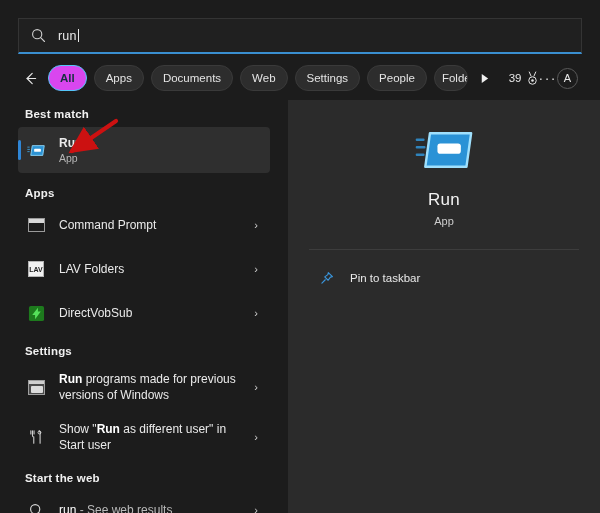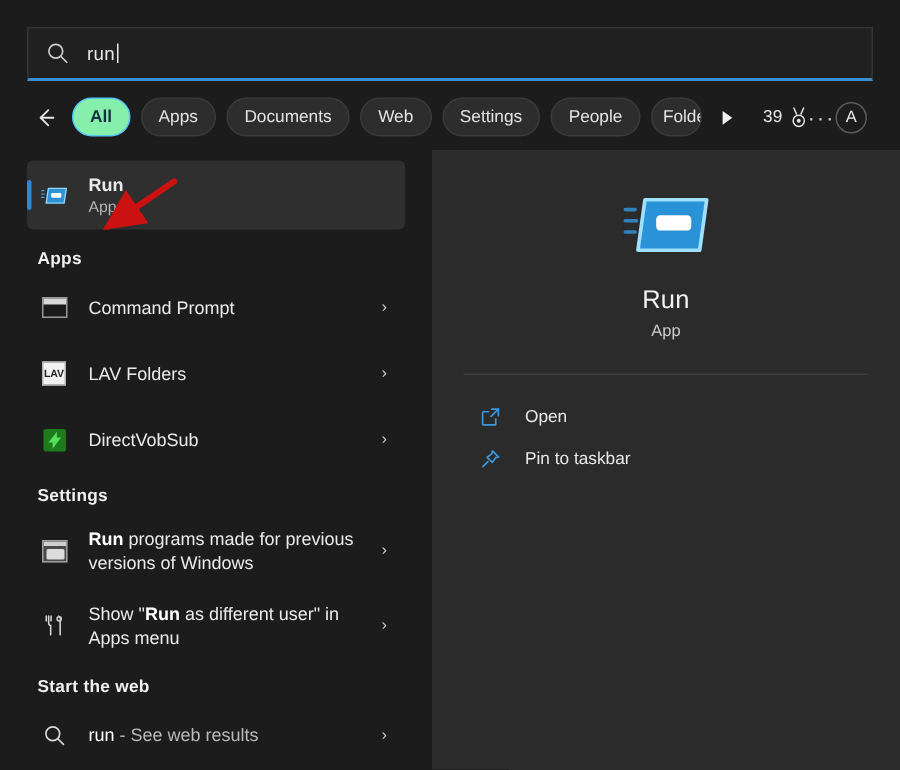--- a/index.html
+++ b/index.html
@@ -39,21 +39,21 @@
     margin-right: 6px; flex: 0 0 auto;
   }
   .pill {
     height: 26px; border-radius: 13px;
     background: #2d2d2d; border: 1px solid #3a3a3a;
     color: #e4e4e4; font-size: 11.5px;
     display: flex; align-items: center; justify-content: center;
     padding: 0 11px; margin-right: 7px; flex: 0 0 auto;
     white-space: nowrap;
   }
-  .pill.selected { background: #86efac; border-color: #54c5f8; color: #14303e; font-weight: 600; }
+  .pill.selected { background: #d946ef; border-color: #54c5f8; color: #14303e; font-weight: 600; }
   .pill.truncated { width: 34px; overflow: hidden; padding: 0 0 0 7px; justify-content: flex-start; }
   .next-arrow {
     width: 20px; height: 22px; display: flex; align-items: center; justify-content: center;
     margin-right: 4px; flex: 0 0 auto;
   }
   .filter-right { margin-left: auto; display: flex; align-items: center; padding-right: 4px; }
   .reward { display: flex; align-items: center; gap: 4px; color: #e6e6e6; font-size: 11.5px; }
   .dots { color: #dcdcdc; font-size: 14px; letter-spacing: 1.5px; line-height: 8px; }
   .avatar {
     width: 21px; height: 21px; border-radius: 50%;
@@ -175,20 +175,21 @@
           <circle cx="8" cy="11.5" r="1.6" fill="#e6e6e6"></circle>
         </svg>
       </div>
       <div class="dots">···</div>
       <div class="avatar">A</div>
     </div>
   </div>
 
   <div class="results">
 
+    <div class="section-title" style="margin-top:8px">Best match</div>
 
     <div class="bestmatch-wrap" style="margin-top:7px">
       <div class="row highlight">
         <div class="ico">
           <svg class="icon-run-small" viewBox="0 0 24 17">
             <path d="M1 4 L3 4 M1 7 L3.4 7 M1 10 L3 10" stroke="#3f9fd8" stroke-width="1.2" stroke-linecap="round"></path>
             <path d="M7 2 L23 2 L21 15 L5 15 Z" fill="#2d93d4" stroke="#8fd8fb" stroke-width="1.2" stroke-linejoin="round"></path>
             <rect x="9.5" y="6" width="9" height="4.2" rx="1.2" fill="#ffffff"></rect>
           </svg>
         </div>
@@ -252,21 +253,21 @@
       <div class="ico">
         <svg viewBox="0 0 18 18" width="16" height="16">
           <path d="M5 2 L5 7 Q5 9 6.5 9 L6.5 16" stroke="#d3d3d3" stroke-width="1.2" fill="none" stroke-linecap="round"></path>
           <path d="M3.2 2 L3.2 5.5 M6.8 2 L6.8 5.5" stroke="#d3d3d3" stroke-width="1.2" stroke-linecap="round"></path>
           <path d="M12.5 2 Q14.6 3.4 13.6 6 L13.6 16" stroke="#d3d3d3" stroke-width="1.2" fill="none" stroke-linecap="round"></path>
           <circle cx="12.9" cy="4" r="1.6" fill="none" stroke="#d3d3d3" stroke-width="1.1"></circle>
         </svg>
       </div>
       <div class="txt">
         <div class="label"><span>Show "</span><span class="bold">Run</span><span> as different user" in</span></div>
-        <div class="label">Apps menu</div>
+        <div class="label">Start user</div>
       </div>
       <div class="chev">›</div>
     </div>
 
     <div class="section-title" style="margin-top:10px">Start the web</div>
 
     <div class="row" style="margin-top:4px">
       <div class="ico">
         <svg viewBox="0 0 16 16" width="15" height="15">
           <circle cx="6.6" cy="6.6" r="4.9" fill="none" stroke="#d8d8d8" stroke-width="1.2"></circle>
@@ -286,30 +287,20 @@
         <path d="M2 12 L9 12 M2 20 L10 20 M2 28 L9 28" stroke="#2f84bd" stroke-width="2.6" stroke-linecap="round"></path>
         <path d="M16 5 L60 5 L55 41 L11 41 Z" fill="#2a92d6" stroke="#9fe0fd" stroke-width="2.6" stroke-linejoin="round"></path>
         <rect x="24" y="16" width="25" height="11" rx="3" fill="#ffffff"></rect>
       </svg>
       <div class="prev-title">Run</div>
       <div class="prev-sub">App</div>
     </div>
     <div class="divider"></div>
 
     <div class="actions">
-      <div class="action">
-        <div class="aico">
-          <svg viewBox="0 0 16 16" width="14" height="14">
-            <path d="M9 2 L14 2 L14 7" fill="none" stroke="#3a96dd" stroke-width="1.3" stroke-linecap="round" stroke-linejoin="round"></path>
-            <line x1="8.5" y1="7.5" x2="14" y2="2" stroke="#3a96dd" stroke-width="1.3" stroke-linecap="round"></line>
-            <path d="M12 9.5 L12 13.5 Q12 14 11.5 14 L2.5 14 Q2 14 2 13.5 L2 4.5 Q2 4 2.5 4 L6.5 4" fill="none" stroke="#3a96dd" stroke-width="1.3" stroke-linecap="round" stroke-linejoin="round"></path>
-          </svg>
-        </div>
-        <div class="alabel">Open</div>
-      </div>
 
 
 
       <div class="action">
         <div class="aico">
           <svg viewBox="0 0 16 16" width="14" height="14">
             <path d="M9.5 1.8 L14.2 6.5 L11.9 7 L9.3 10.6 L5.4 6.7 L9 4.1 Z" fill="none" stroke="#3a96dd" stroke-width="1.3" stroke-linejoin="round"></path>
             <line x1="6" y1="10" x2="2.2" y2="13.8" stroke="#3a96dd" stroke-width="1.3" stroke-linecap="round"></line>
           </svg>
         </div>

